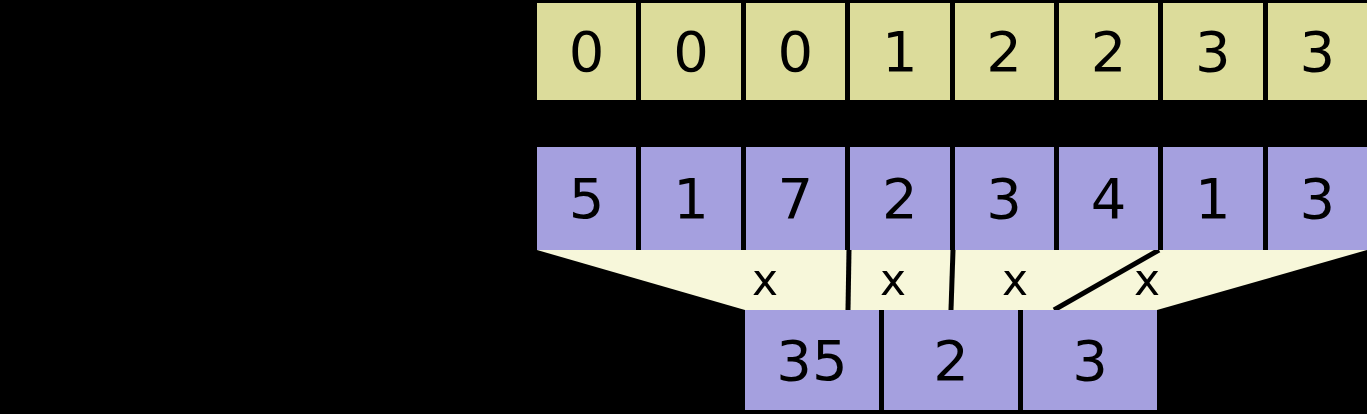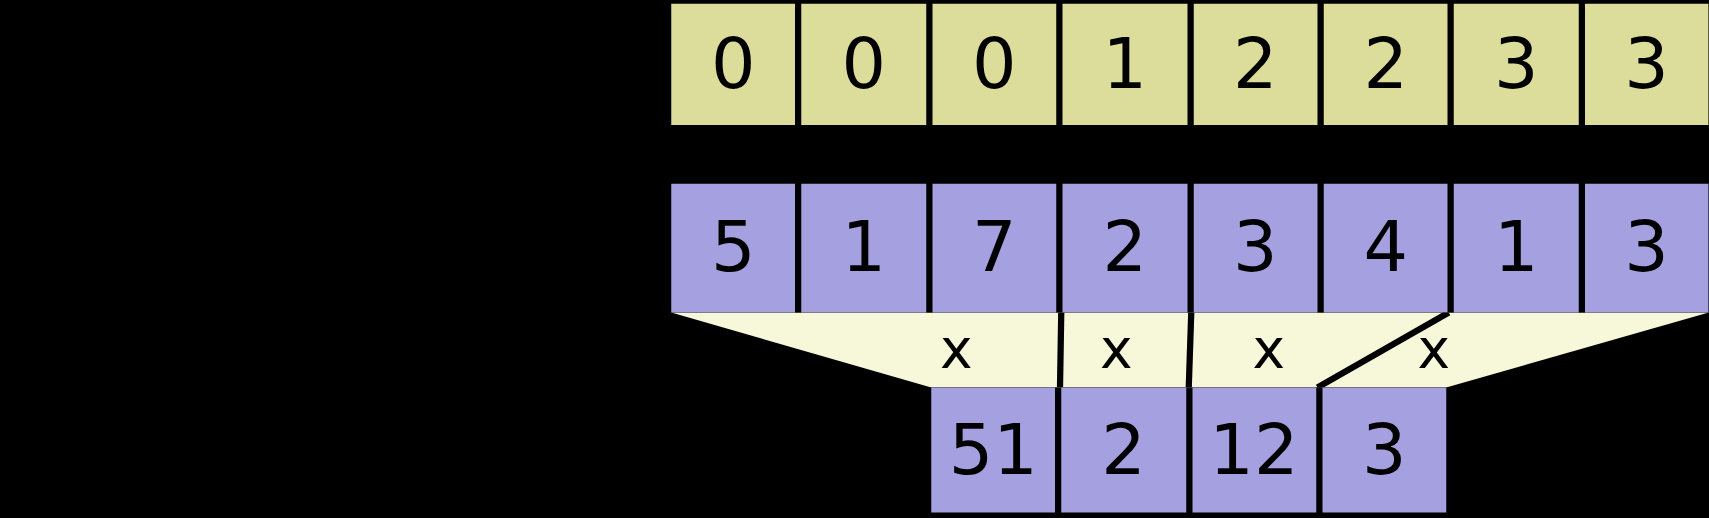--- a/index.html
+++ b/index.html
@@ -107,19 +107,18 @@
     <line x1="416" y1="0" x2="414" y2="60"></line>
     <line x1="622" y1="0" x2="517" y2="60"></line>
   </svg>
 
   <div class="op op1">x</div>
   <div class="op op2">x</div>
   <div class="op op3">x</div>
   <div class="op op4">x</div>
 
   <div class="row result-row">
-    <div class="cell">51</div>
+    <div class="cell">35</div>
     <div class="cell">2</div>
-    <div class="cell">12</div>
     <div class="cell">3</div>
   </div>
 
 </div>
 
 </body></html>

